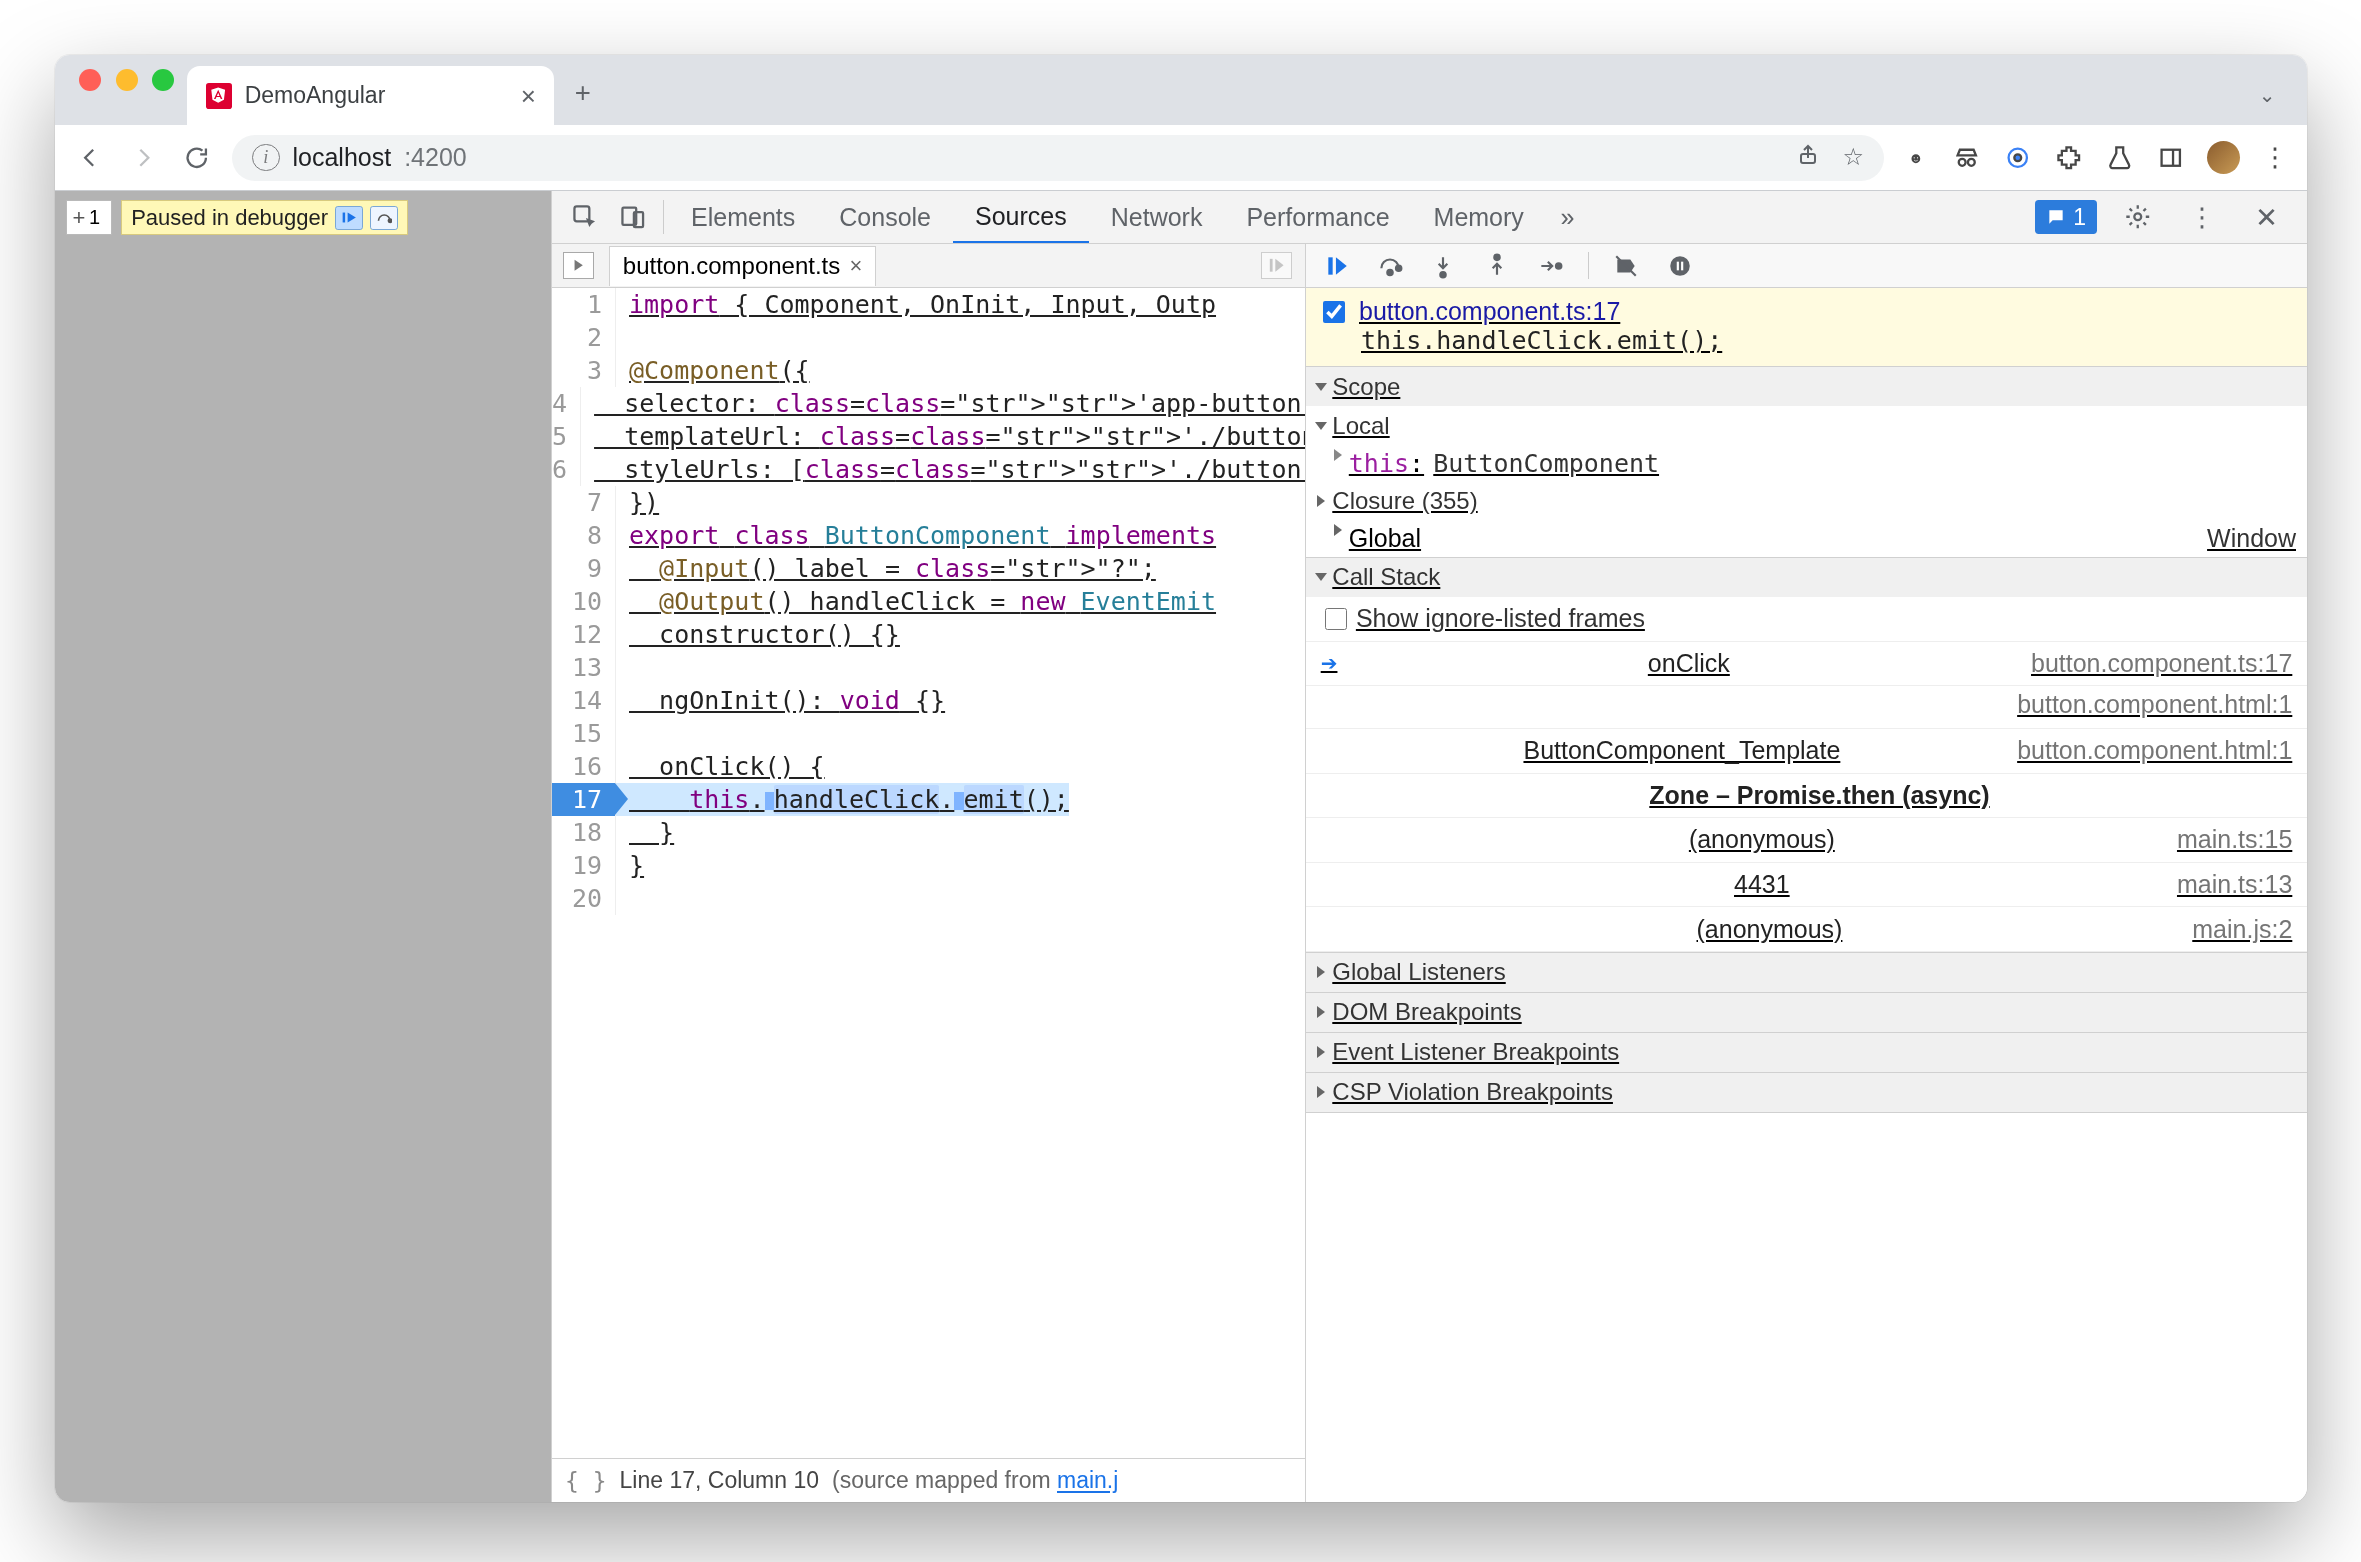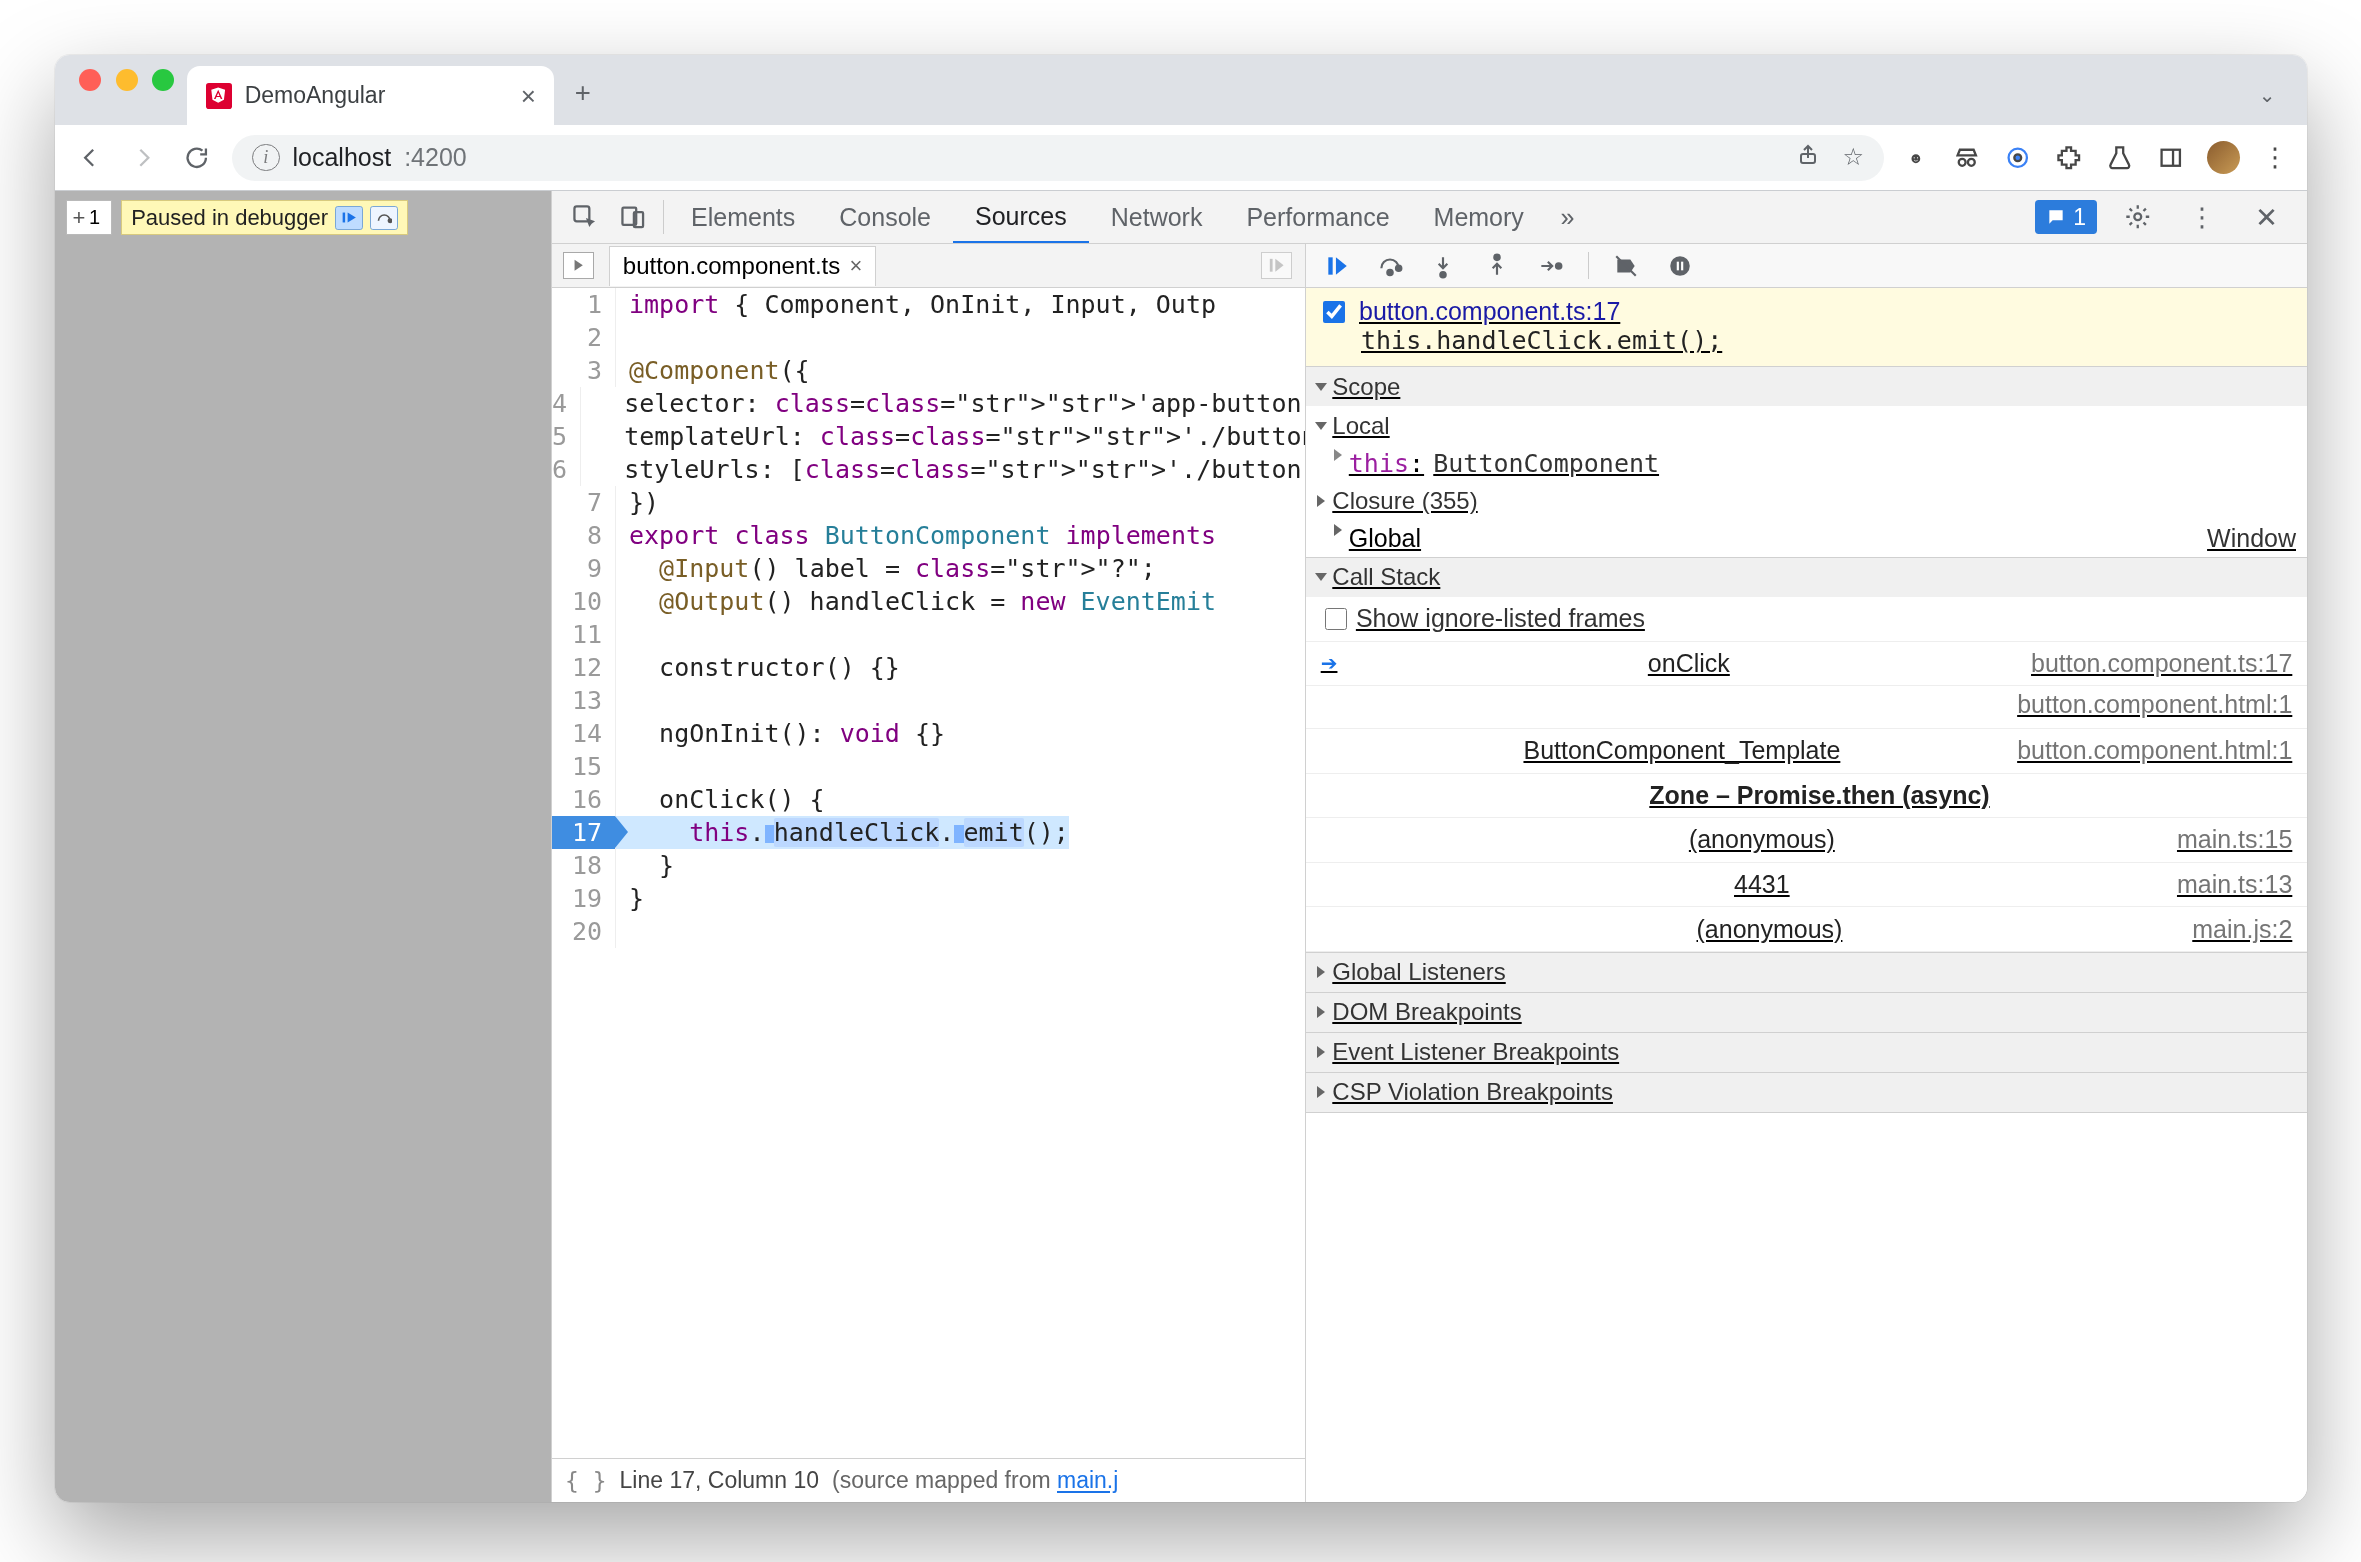--- a/index.html
+++ b/index.html
@@ -123,21 +123,21 @@
   
   .src { flex:1; min-width:0; display:flex; flex-direction:column; border-right:0.9px solid var(--dt-border);}
   .src-tabs { height:44px; border-bottom:0.9px solid var(--dt-border); display:flex; align-items:center; padding:0 11px; gap:13px; font-size:24px; background:#f3f3f3;}
   .src-tabs .ftab { background:#fff; border:0.9px solid var(--dt-border); border-bottom:none; padding:5.5px 13px; display:flex; align-items:center; gap:9.2px;}
   .src-tabs .ftab .x { font-size:22px; color:#666; }
   .src-tabs .runicon { width:31px; height:27.5px; border:0.9px solid #a9a9a9; background:#fff; display:flex; align-items:center; justify-content:center; margin-right:1.8px;}
   .src-tabs .spacer { flex:1;}
   .code { flex:1; overflow:hidden; font-family: Menlo, monospace; font-size:25px; line-height:33px; background:#fff; position:relative;}
   .codeline { display:flex; }
   .gut { width:64px; text-align:right; padding-right:13px; color:#9a9a9a; background:#fff; border-right:0.9px solid #eee; user-select:none;}
-  .cbody { padding-left:13px; white-space:pre; color:#222;}
+  .cbody { padding-left:13px; white-space:pre; color:#222;text-decoration:underline;}
   .codeline.hl .gut { background:var(--src-gutter-sel); color:#fff; position:relative;}
   .codeline.hl .gut::after { content:""; position:absolute; right:-13px; top:0; border-top:16.5px solid transparent; border-bottom:16.5px solid transparent; border-left:13px solid var(--src-gutter-sel);}
   .codeline.hl .cbody { background:var(--src-highlight);}
   .kw { color: var(--code-purple);} .type { color: var(--code-teal);} .fn { color:#795e26;margin-top:44px;}
   .tok { background:#bcd8ff; border-radius:1.8px; }
   .tokmark { display:inline-block; width:9.2px; height:18.4px; background:#7fb4ff; vertical-align:middle;}
   .src-status { height:44px; border-top:0.9px solid var(--dt-border); background:#fff; display:flex; align-items:center; padding:0 13px; gap:13px; font-size:23px; color:#444;}
   .src-status .braces { font-family:Menlo,monospace; color:#888;}
   .src-status a { color:#1a73e8; text-decoration:underline; text-underline-offset:2.8px;}
 
@@ -382,24 +382,20 @@
                 <div class="gut">8</div>
                 <div class="cbody"><span class="kw">export</span> <span class="kw">class</span> <span class="type">ButtonComponent</span> <span class="kw">implements</span></div>
               </div>
               <div class="codeline">
                 <div class="gut">9</div>
                 <div class="cbody">  <span class="fn">@Input</span>() label = <span <span="" class="kw">class</span>="str"&gt;"?";</div>
               </div>
               <div class="codeline">
                 <div class="gut">10</div>
                 <div class="cbody">  <span class="fn">@Output</span>() handleClick = <span class="kw">new</span> <span class="type">EventEmit</span></div>
-              </div>
-              <div class="codeline">
-                <div class="gut">11</div>
-                <div class="cbody"></div>
               </div>
               <div class="codeline">
                 <div class="gut">12</div>
                 <div class="cbody">  constructor() {}</div>
               </div>
               <div class="codeline">
                 <div class="gut">13</div>
                 <div class="cbody"></div>
               </div>
               <div class="codeline">

